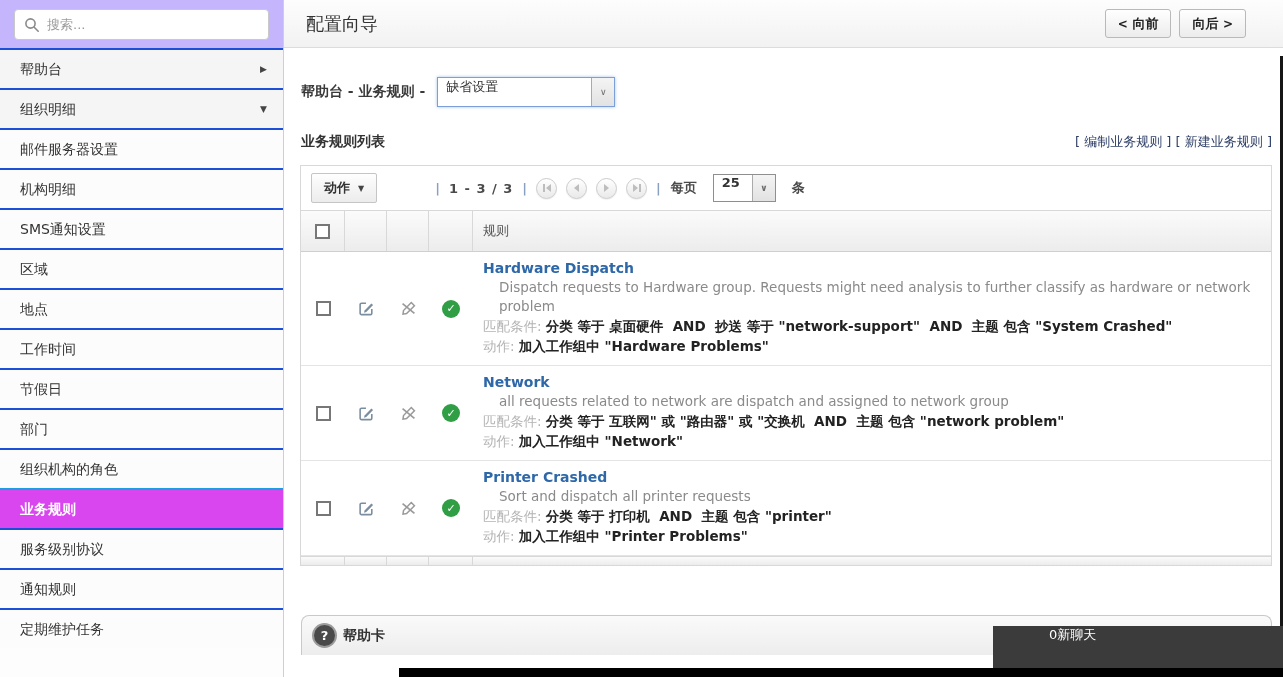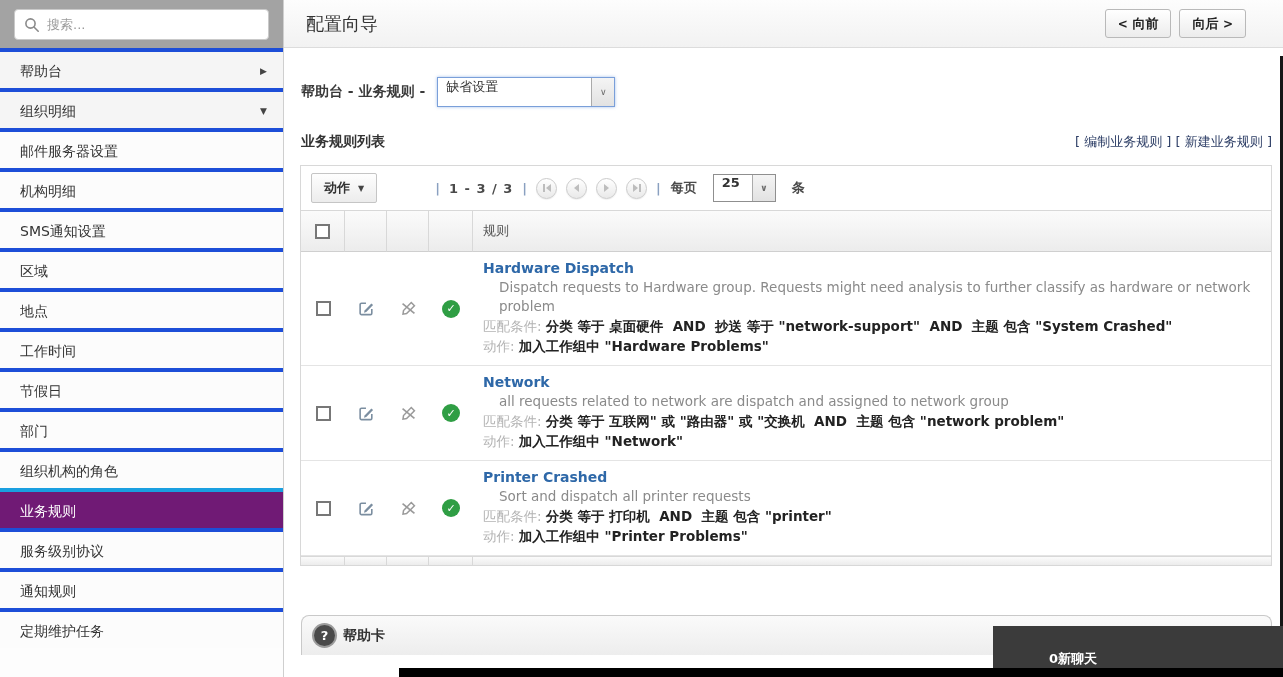--- a/index.html
+++ b/index.html
@@ -2,29 +2,29 @@
 <html><head>
 <meta charset="utf-8">
 <style>
   * { margin:0; padding:0; box-sizing:border-box; }
   html,body { width:1283px; height:677px; overflow:hidden; }
   body { font-family:"DejaVu Sans","Liberation Sans",sans-serif; font-size:13px; color:#333; background:#fff; }
   .screen { position:relative; width:1283px; height:677px; display:flex; overflow:hidden; background:#fff; }
 
   
   .sidebar { width:284px; min-width:284px; height:100%; background:#fdfdfd; border-right:1px solid #cfcfcf; }
-  .search-wrap { height:48px; padding:9px 14px 8px 14px; background:#a3a3a3; }
+  .search-wrap { height:48px; padding:9px 14px 8px 14px; background:#c4b5fd; }
   .search-box { position:relative; height:31px; border:1px solid #c9c9c9; border-radius:4px; background:#fff; }
   .search-box svg { position:absolute; left:9px; top:7px; }
   .search-box input { width:100%; height:100%; border:none; outline:none; background:transparent; padding:0 8px 0 32px; font-size:13px; color:#444; font-family:inherit; }
   .search-box input::placeholder { color:#9a9a9a; }
-  .nav-item { position:relative; height:40px; line-height:39px; padding:0 20px; font-size:14px; color:#333; border-top:4px solid #1d4ed8; cursor:pointer; background:#fcfcfc; }
+  .nav-item { position:relative; height:40px; line-height:39px; padding:0 20px; font-size:14px; color:#333; border-top:2px solid #1d4ed8; cursor:pointer; background:#fcfcfc; }
   .nav-item.group { background:#f5f5f5; }
   .nav-item .arrow { position:absolute; right:16px; top:0; font-size:9px; color:#444; }
-  .nav-item.selected { background:#701a75; color:#fff; border-top-color:#1a9fe0; }
+  .nav-item.selected { background:#d946ef; color:#fff; border-top-color:#1a9fe0;font-weight:bold; }
 
   
   .main { position:relative; flex:1; height:100%; background:#fff; overflow:hidden; }
   .page-header { height:48px; display:flex; align-items:center; justify-content:space-between; padding:0 37px 0 22px; background:linear-gradient(#fdfdfd,#f2f2f2); border-bottom:1px solid #dcdcdc; }
   .page-title { font-size:18px; font-weight:500; color:#333; }
   .hdr-btns { display:flex; gap:8px; }
   .hdr-btn { height:29px; padding:0 12px; font-size:13px; font-weight:600; color:#222; background:linear-gradient(#ffffff,#ececec); border:1px solid #b9b9b9; border-radius:3px; cursor:pointer; font-family:inherit; }
   .hdr-btn .chev { font-weight:700; font-size:12px; }
 
   .content { padding:0 11px 0 16px; }
@@ -72,21 +72,21 @@
   .rule-line { font-size:13.5px; line-height:20px; white-space:pre-wrap; }
   .lbl { color:#b3b3b3; }
   .val { color:#222; font-weight:700; }
 
   
   .help-card { margin-top:49px; margin-left:1px; height:40px; border:1px solid #c9c9c9; border-bottom:none; border-radius:8px 8px 0 0; background:linear-gradient(#fafafa,#ededed); display:flex; align-items:center; padding:0 12px; gap:8px; }
   .help-icon { width:21px; height:21px; border-radius:50%; background:#4a4a4a; color:#fff; font-size:13px; font-weight:700; display:flex; align-items:center; justify-content:center; box-shadow:0 0 0 2px #9c9c9c; }
   .help-title { font-size:14px; font-weight:600; color:#333; }
 
   
-  .chat-bar { position:absolute; right:0; bottom:9px; width:290px; height:42px; background:#3b3b3b; color:#fff; display:flex; align-items:flex-end; padding-left:56px; font-size:13px; font-weight:700; cursor:pointer; z-index:5; }
+  .chat-bar { position:absolute; right:0; bottom:9px; width:290px; height:42px; background:#3b3b3b; color:#fff; display:flex; align-items:flex-start; padding-left:56px; font-size:13px; font-weight:400; cursor:pointer; z-index:5; }
   .black-bar { position:absolute; left:115px; right:0; bottom:0; height:9px; background:#000; z-index:6; }
   .right-edge { position:absolute; right:0; top:56px; bottom:9px; width:3px; background:#161616; z-index:4; }
 </style>
 </head>
 <body>
 
 <div class="screen">
 
   <aside class="sidebar">
     <div class="search-wrap">

